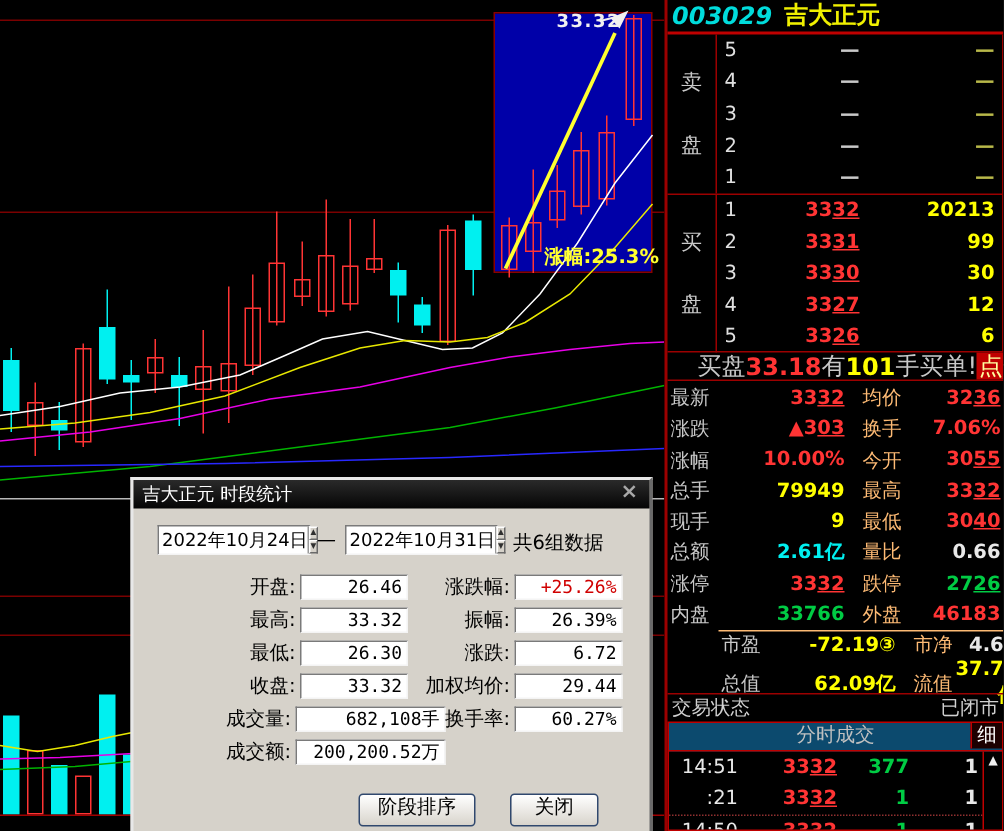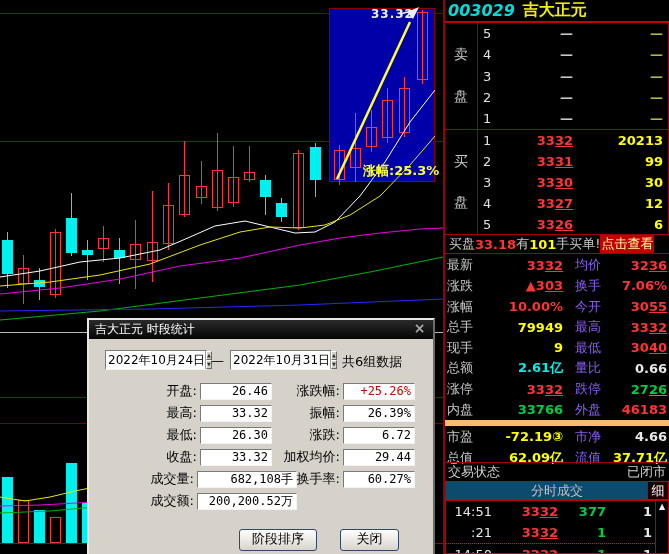--- a/index.html
+++ b/index.html
@@ -29,33 +29,33 @@
   #p-book{position:absolute;left:0;top:23px;right:0;height:211px;border-right:1px solid #9c0000;box-sizing:border-box;}
   .book-half{display:flex;height:105px;}
   #book-sell{border-bottom:1px solid #9c0000;height:106px;}
   .book-label{width:33px;border-right:1px solid #9c0000;display:flex;flex-direction:column;justify-content:space-evenly;align-items:center;color:#c8c8c8;font-size:14px;box-sizing:border-box;}
   .book-rows{flex:1;display:flex;flex-direction:column;}
   .book-row{flex:1;display:flex;align-items:center;font-size:13px;}
   .b-level{width:18px;padding-left:5px;color:#e0e0e0;}
   .b-price{width:72px;text-align:right;font-weight:bold;}
   .b-vol{flex:1;text-align:right;padding-right:5px;font-weight:bold;}
   #p-notice{position:absolute;left:0;top:234px;right:0;height:20px;border-top:1px solid #9c0000;border-bottom:1px solid #9c0000;
-    display:flex;align-items:center;font-size:13px;white-space:nowrap;overflow:hidden;padding-left:4px;box-sizing:border-box;}
+    display:flex;align-items:center;font-size:16px;white-space:nowrap;overflow:hidden;padding-left:20px;box-sizing:border-box;}
   #p-notice .seg-red{color:#ff3434;font-weight:bold;}
   #p-notice .seg-yel{color:#ffff00;font-weight:bold;}
   #p-notice .seg-gry{color:#c8c8c8;}
   #p-notice .seg-link{background:#c00000;color:#ffffa0;padding:0 1px;}
   .grid2{position:absolute;left:0;right:0;display:grid;}
   .d-row{display:flex;align-items:center;font-size:13px;}
   .d-ll{width:28px;padding-left:2px;color:#c8c8c8;}
   .d-lv{width:88px;text-align:right;font-weight:bold;}
-  .d-rl{width:28px;margin-left:12px;color:#8b5cf6;}
+  .d-rl{width:28px;margin-left:12px;color:#fdba74;}
   .d-rv{flex:1;text-align:right;padding-right:2px;font-weight:bold;}
   #p-detail{top:255px;height:165px;grid-template-rows:repeat(8,1fr);}
-  #p-extra{top:420px;height:42px;border-top:6px solid #fdba74;grid-template-rows:repeat(2,1fr);}
+  #p-extra{top:420px;height:42px;border-top:1px solid #fdba74;grid-template-rows:repeat(2,1fr);margin-left:34px;}
   #p-status{position:absolute;left:0;top:462px;right:0;height:19px;border-top:1px solid #9c0000;display:flex;align-items:center;justify-content:space-between;color:#d0d0d0;font-size:13px;padding:0 3px;box-sizing:border-box;}
   #p-ticks{position:absolute;left:0;top:481px;right:0;bottom:0;border:1px solid #c00000;box-sizing:border-box;}
   #t-head{height:18px;background:#0c4a6e;border-bottom:1px solid #c00000;text-align:center;color:#c0c0c0;font-size:13px;line-height:18px;position:relative;}
   #t-detail-btn{position:absolute;right:0;top:0;width:20px;height:17px;border-left:1px solid #c00000;color:#fff;background:#1c0000;line-height:17px;text-align:center;}
   #t-rows{position:absolute;top:19px;left:0;right:13px;bottom:0;overflow:hidden;}
   .t-row{height:21px;display:flex;align-items:center;font-size:13px;}
   #t-rows .t-row:nth-child(2){border-bottom:1px dotted #903030;}
   .t-time{width:46px;text-align:right;color:#e8e8e8;}
   .t-price{width:66px;text-align:right;font-weight:bold;}
   .t-vol{width:48px;text-align:right;color:#00cc44;font-weight:bold;}

